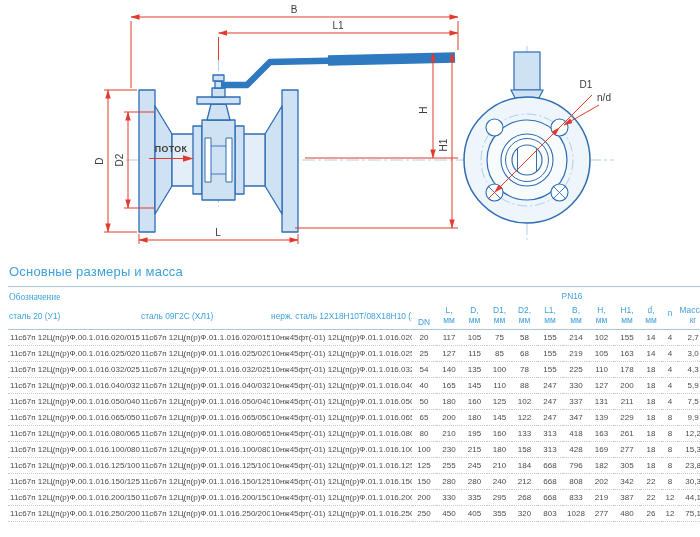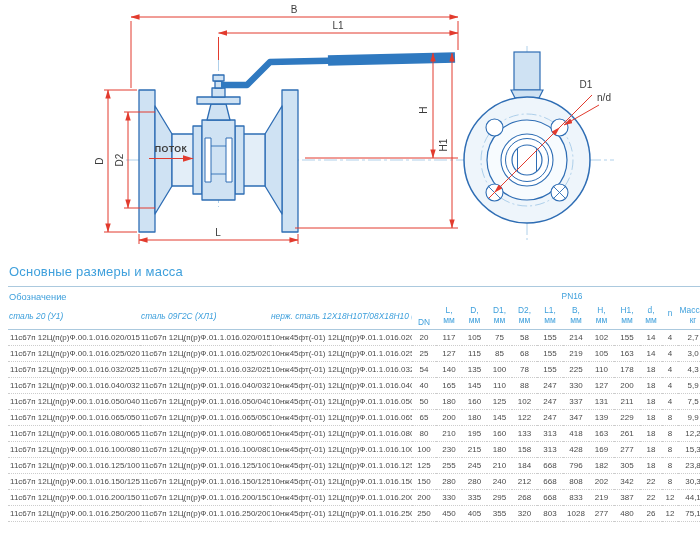--- a/index.html
+++ b/index.html
@@ -4,22 +4,22 @@
 <style>
   html,body{margin:0;padding:0;background:#fff;}
   body{width:700px;height:537px;overflow:hidden;font-family:"Liberation Sans",sans-serif;}
   .page{width:700px;height:537px;}
   svg text{font-family:"Liberation Sans",sans-serif;}
   .tbl-wrap{padding:0 7px 0 8px;}
   .tbl-title{color:#3fa0dc;font-size:13px;font-weight:400;margin:2px 0 7px 1px;letter-spacing:.2px;}
   table{width:100%;border-collapse:collapse;table-layout:fixed;border-top:1px solid #abc9de;}
   thead{border-bottom:1px solid #abc9de;}
   thead th{color:#3fa0dc;font-weight:400;font-size:8.4px;padding:2px 1px;vertical-align:middle;text-align:center;white-space:nowrap;overflow:hidden;}
-  th.des-h{text-align:left;font-size:9.3px;padding:5px 0 2px 1px;}
-  th.mat{text-align:left;vertical-align:bottom;padding-bottom:8px;line-height:1.25;font-style:italic;}
+  th.des-h{text-align:left;font-size:9.3px;padding:5px 0 2px 1px;font-family:Liberation Serif, serif;}
+  th.mat{text-align:left;vertical-align:bottom;padding-bottom:8px;line-height:1.25;}
   th.dimh{line-height:1.15;padding-bottom:4px;vertical-align:bottom;}
   th.dimh span{display:block;}
   tbody td{font-size:8px;color:#4b4b4b;text-align:center;padding:3px 0;border-bottom:1px dotted #cccccc;white-space:nowrap;overflow:hidden;}
   tbody td.des{text-align:right;padding-left:1px;}
 </style>
 </head>
 <body>
 
 <div class="page">
 

